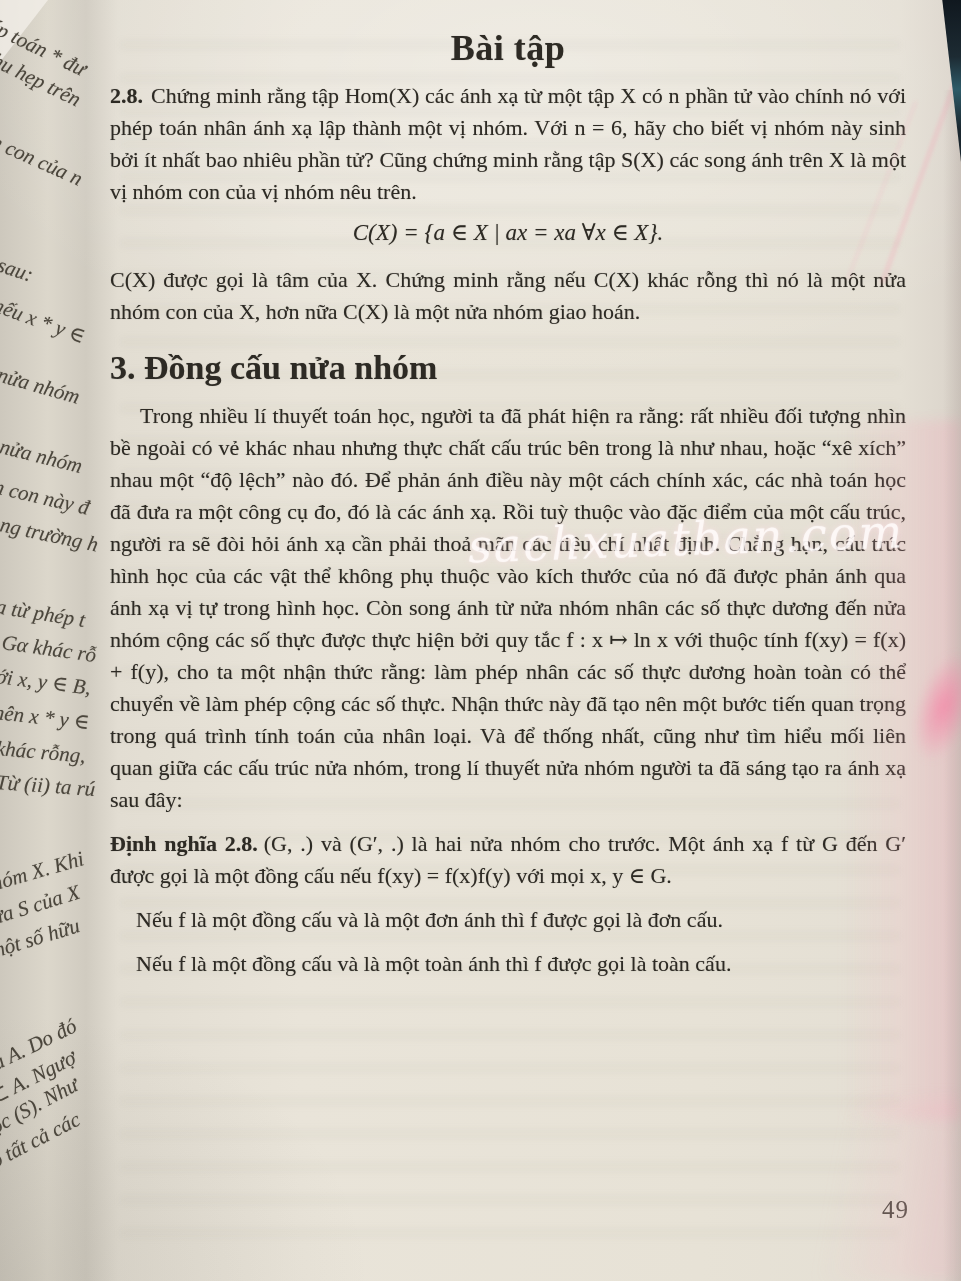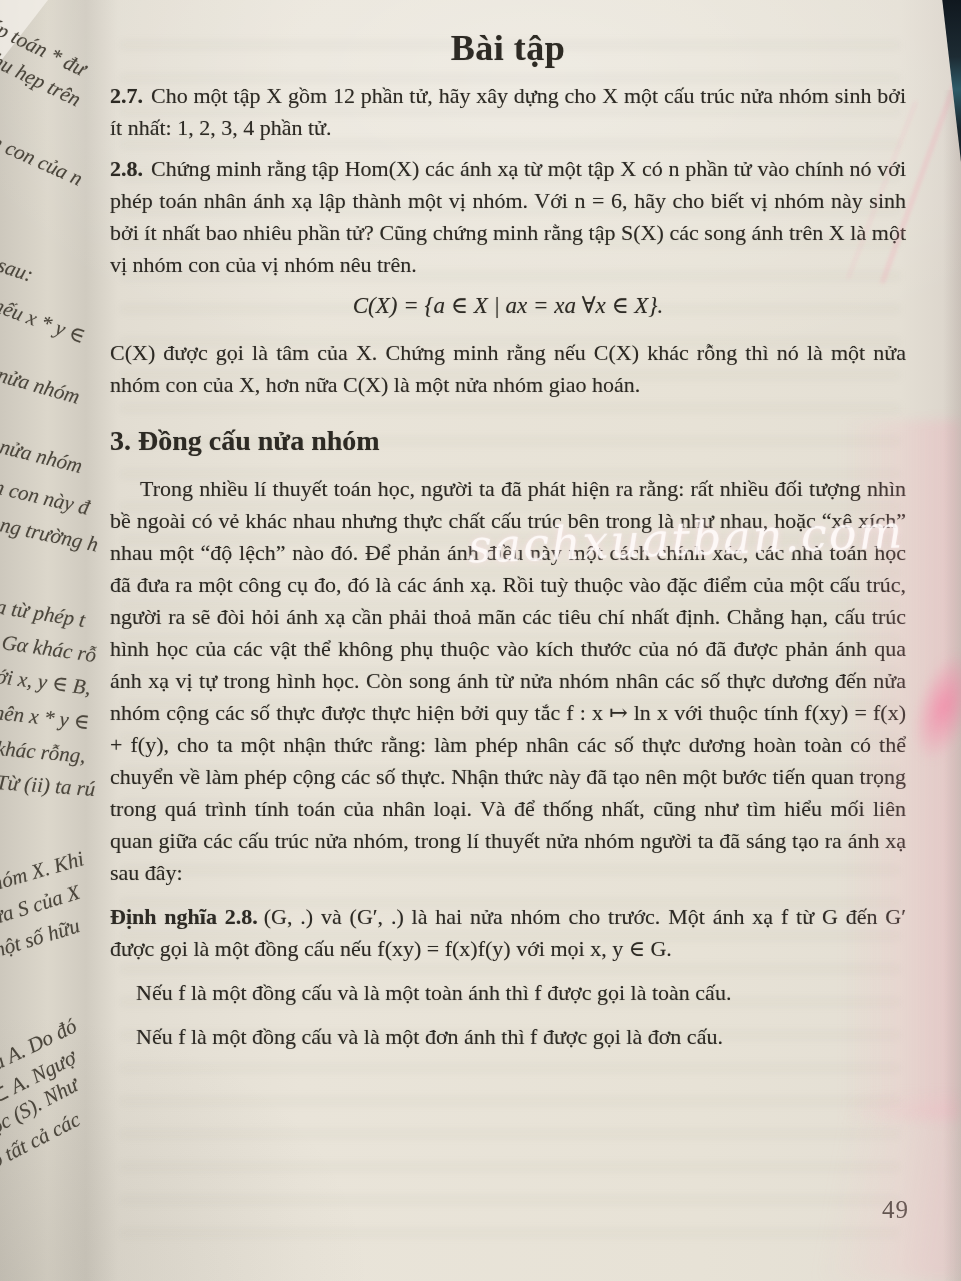--- a/index.html
+++ b/index.html
@@ -53,21 +53,21 @@
   .pnum { font-weight: bold; padding-right: 8px; }
   .formula {
     margin: 5px 0 15px 0;
     text-align: center;
     font-style: italic;
     font-size: 23px;
   }
   p.continuation { margin: 0 0 9px 0; text-align: justify; }
   .section-heading {
     margin: 24px 0 16px 0;
-    font-size: 28px; font-weight: bold;
+    font-size: 34px; font-weight: bold;
   }
   p.body-par {
     margin: 0; text-align: justify;
     text-indent: 30px;
   }
   p.definition { margin: 12px 0 0 0; text-align: justify; }
   .deflabel { font-weight: bold; padding-right: 6px; margin-top: 48px; }
   p.note { margin: 12px 0 0 0; text-indent: 26px; text-align: justify; }
 
   .page-number {
@@ -178,37 +178,36 @@
       <span class="frag" style="top: 1086px; left: -8px; transform: rotate(-27deg);">⊂ A. Ngượ</span>
       <span class="frag" style="top: 1116px; left: -8px; transform: rotate(-28deg);">ộc (S). Như</span>
       <span class="frag" style="top: 1150px; left: -8px; transform: rotate(-27deg);">p tất cả các</span>
     </div>
 
   <div class="content">
 
     <h1 class="title">Bài tập</h1>
 
 
-    <p class="problem"><span class="pnum">2.7.</span><span>Cho một tập X gồm 12 phần tử, hãy xây dựng cho X một cấu trúc nửa nhóm sinh bởi ít nhất: 1, 2, 3, 4 phần tử.</span></p>
 
     <p class="problem"><span class="pnum">2.8.</span><span>Chứng minh rằng tập Hom(X) các ánh xạ từ một tập X có n phần tử vào chính nó với phép toán nhân ánh xạ lập thành một vị nhóm. Với n = 6, hãy cho biết vị nhóm này sinh bởi ít nhất bao nhiêu phần tử? Cũng chứng minh rằng tập S(X) các song ánh trên X là một vị nhóm con của vị nhóm nêu trên.</span></p>
 
 
     <div class="formula">C(X) = {a ∈ X | ax = xa ∀x ∈ X}.</div>
 
     <p class="continuation">C(X) được gọi là tâm của X. Chứng minh rằng nếu C(X) khác rỗng thì nó là một nửa nhóm con của X, hơn nữa C(X) là một nửa nhóm giao hoán.</p>
 
     <h2 class="section-heading">3. Đồng cấu nửa nhóm</h2>
 
     <p class="body-par">Trong nhiều lí thuyết toán học, người ta đã phát hiện ra rằng: rất nhiều đối tượng nhìn bề ngoài có vẻ khác nhau nhưng thực chất cấu trúc bên trong là như nhau, hoặc “xê xích” nhau một “độ lệch” nào đó. Để phản ánh điều này một cách chính xác, các nhà toán học đã đưa ra một công cụ đo, đó là các ánh xạ. Rồi tuỳ thuộc vào đặc điểm của một cấu trúc, người ra sẽ đòi hỏi ánh xạ cần phải thoả mãn các tiêu chí nhất định. Chẳng hạn, cấu trúc hình học của các vật thể không phụ thuộc vào kích thước của nó đã được phản ánh qua ánh xạ vị tự trong hình học. Còn song ánh từ nửa nhóm nhân các số thực dương đến nửa nhóm cộng các số thực được thực hiện bởi quy tắc f : x ↦ ln x với thuộc tính f(xy) = f(x) + f(y), cho ta một nhận thức rằng: làm phép nhân các số thực dương hoàn toàn có thể chuyển về làm phép cộng các số thực. Nhận thức này đã tạo nên một bước tiến quan trọng trong quá trình tính toán của nhân loại. Và để thống nhất, cũng như tìm hiểu mối liên quan giữa các cấu trúc nửa nhóm, trong lí thuyết nửa nhóm người ta đã sáng tạo ra ánh xạ sau đây:</p>
 
     <p class="definition"><span class="deflabel">Định nghĩa 2.8.</span><span>(G, .) và (G′, .) là hai nửa nhóm cho trước. Một ánh xạ f từ G đến G′ được gọi là một đồng cấu nếu f(xy) = f(x)f(y) với mọi x, y ∈ G.</span></p>
 
+    <p class="note">Nếu f là một đồng cấu và là một đơn ánh thì f được gọi là đơn cấu.</p>
     <p class="note">Nếu f là một đồng cấu và là một toàn ánh thì f được gọi là toàn cấu.</p>
-    <p class="note">Nếu f là một đồng cấu và là một đơn ánh thì f được gọi là đơn cấu.</p>
 
   </div>
 
   <div class="watermark">sachxuatban.com</div>
 
   <div class="page-number">49</div>
 
   <div class="streak streak-band"></div>
   <div class="streak streak-blob"></div>
   <div class="streak streak-line-1"></div>

